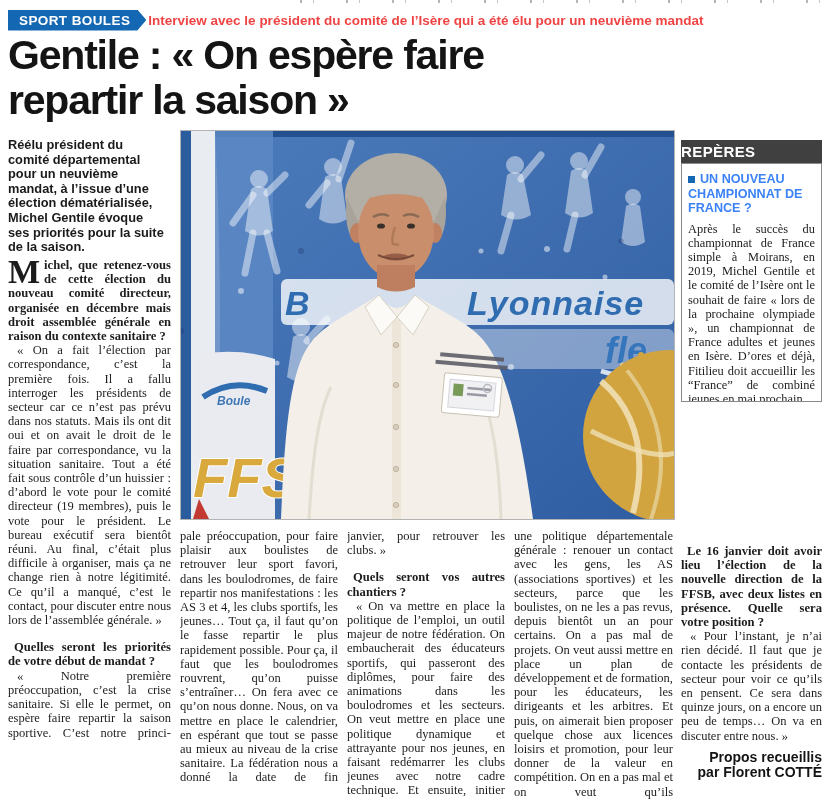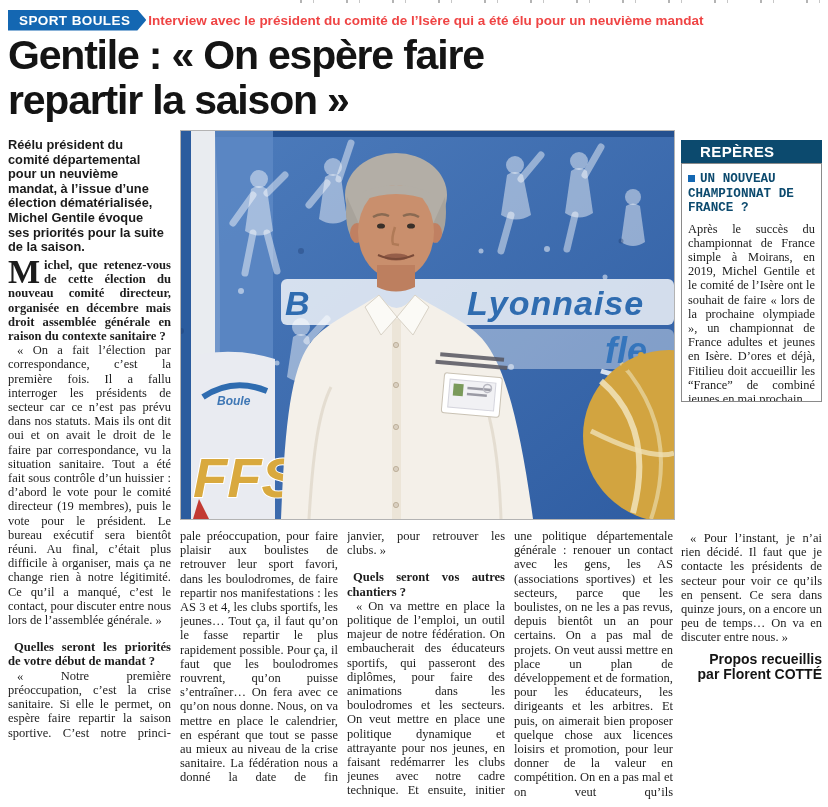--- a/index.html
+++ b/index.html
@@ -35,27 +35,27 @@
   .col2{top:529px;left:180px;width:158px;height:278px;}
   .col3{top:529px;left:347px;width:158px;height:278px;}
   .col4{top:529px;left:514px;width:159px;height:278px;}
   .col5{top:531px;left:681px;width:141px;height:276px;}
   .dropcap{float:left;font-weight:bold;font-size:34px;line-height:27px;padding-right:4px;}
   .byline{margin-top:7px !important;text-align:right;font-family:"Liberation Sans","DejaVu Sans",sans-serif;
           font-weight:bold;font-size:14px;line-height:15px;color:#141414;}
   
   .photo{top:130px;left:180px;width:493px;height:388px;margin:0;border:1px solid #b3b3b3;overflow:hidden;background:#3f6fb2;}
   
-  .reperes-head{top:140px;left:681px;width:141px;height:23px;background:#0c4a6e;color:#fff;
+  .reperes-head{top:140px;left:681px;width:141px;height:23px;background:#404040;color:#fff;
       font-family:"Liberation Sans","DejaVu Sans",sans-serif;font-weight:bold;font-size:15px;
-      line-height:23px;padding-left:19px;letter-spacing:.4px;box-sizing:border-box;}
+      line-height:23px;padding-left:0;letter-spacing:.4px;box-sizing:border-box;}
   .reperes-box{top:163px;left:681px;width:141px;height:239px;border:1px solid #8a8a8a;
       box-sizing:border-box;padding:8px 6px 6px 6px;overflow:hidden;}
-  .reperes-title{margin:0;font-family:Liberation Mono, monospace;font-weight:bold;
-      font-size:12.6px;line-height:14.5px;color:#0c4a6e;}
+  .reperes-title{margin:0;font-family:Liberation Sans, sans-serif;font-weight:bold;
+      font-size:12.6px;line-height:14.5px;color:#3b82f6;}
   .bullet{display:inline-block;width:7px;height:7px;background:#1467b2;margin-right:5px;}
   .reperes-text{margin:6px 0 0 0;font-size:12.4px;line-height:14.2px;text-align:justify;}
   
   .caption{top:420px;left:681px;width:142px;}
   .cap{margin:0;font-family:"Liberation Sans","DejaVu Sans",sans-serif;font-weight:bold;
        font-size:12.8px;line-height:15.2px;color:#1a1a1a;}
   .credit{margin:3px 0 0 0;font-family:"Liberation Sans","DejaVu Sans",sans-serif;
           font-size:11px;color:#3d3d3d;letter-spacing:.2px;}
   
   .sil circle,.sil .blob{fill:rgba(255,255,255,.45);}
@@ -227,17 +227,18 @@
     <p class="body">janvier, pour retrouver les clubs. »</p>
     <p class="q sub">Quels seront vos autres chantiers ?</p>
     <p class="body ind flow">« On va mettre en place la politique de l’emploi, un outil majeur de notre fédération. On embaucherait des éducateurs sportifs, qui passeront des diplômes, pour faire des animations dans les boulodromes et les secteurs. On veut mettre en place une politique dynamique et attrayante pour nos jeunes, en faisant redémarrer les clubs jeunes avec notre cadre technique. Et ensuite, initier</p>
   </div>
 
   <div class="abs col col4">
     <p class="body flow">une politique départementale générale : renouer un contact avec les gens, les AS (associations sportives) et les secteurs, parce que les boulistes, on ne les a pas revus, depuis bientôt un an pour certains. On a pas mal de projets. On veut aussi mettre en place un plan de développement et de formation, pour les éducateurs, les dirigeants et les arbitres. Et puis, on aimerait bien proposer quelque chose aux licences loisirs et promotion, pour leur donner de la valeur en compétition. On en a pas mal et on veut qu’ils</p>
   </div>
 
   <div class="abs col col5">
+    <p class="q sub">Le 16 janvier doit avoir lieu l’élection de la nouvelle direction de la FFSB, avec deux listes en présence. Quelle sera votre position ?</p>
     <p class="body ind">« Pour l’instant, je n’ai rien décidé. Il faut que je contacte les présidents de secteur pour voir ce qu’ils en pensent. Ce sera dans quinze jours, on a encore un peu de temps… On va en discuter entre nous. »</p>
     <p class="byline"><span>Propos recueillis</span><br><span>par Florent COTTÉ</span></p>
   </div>
 
 </div>
 
 </body></html>

